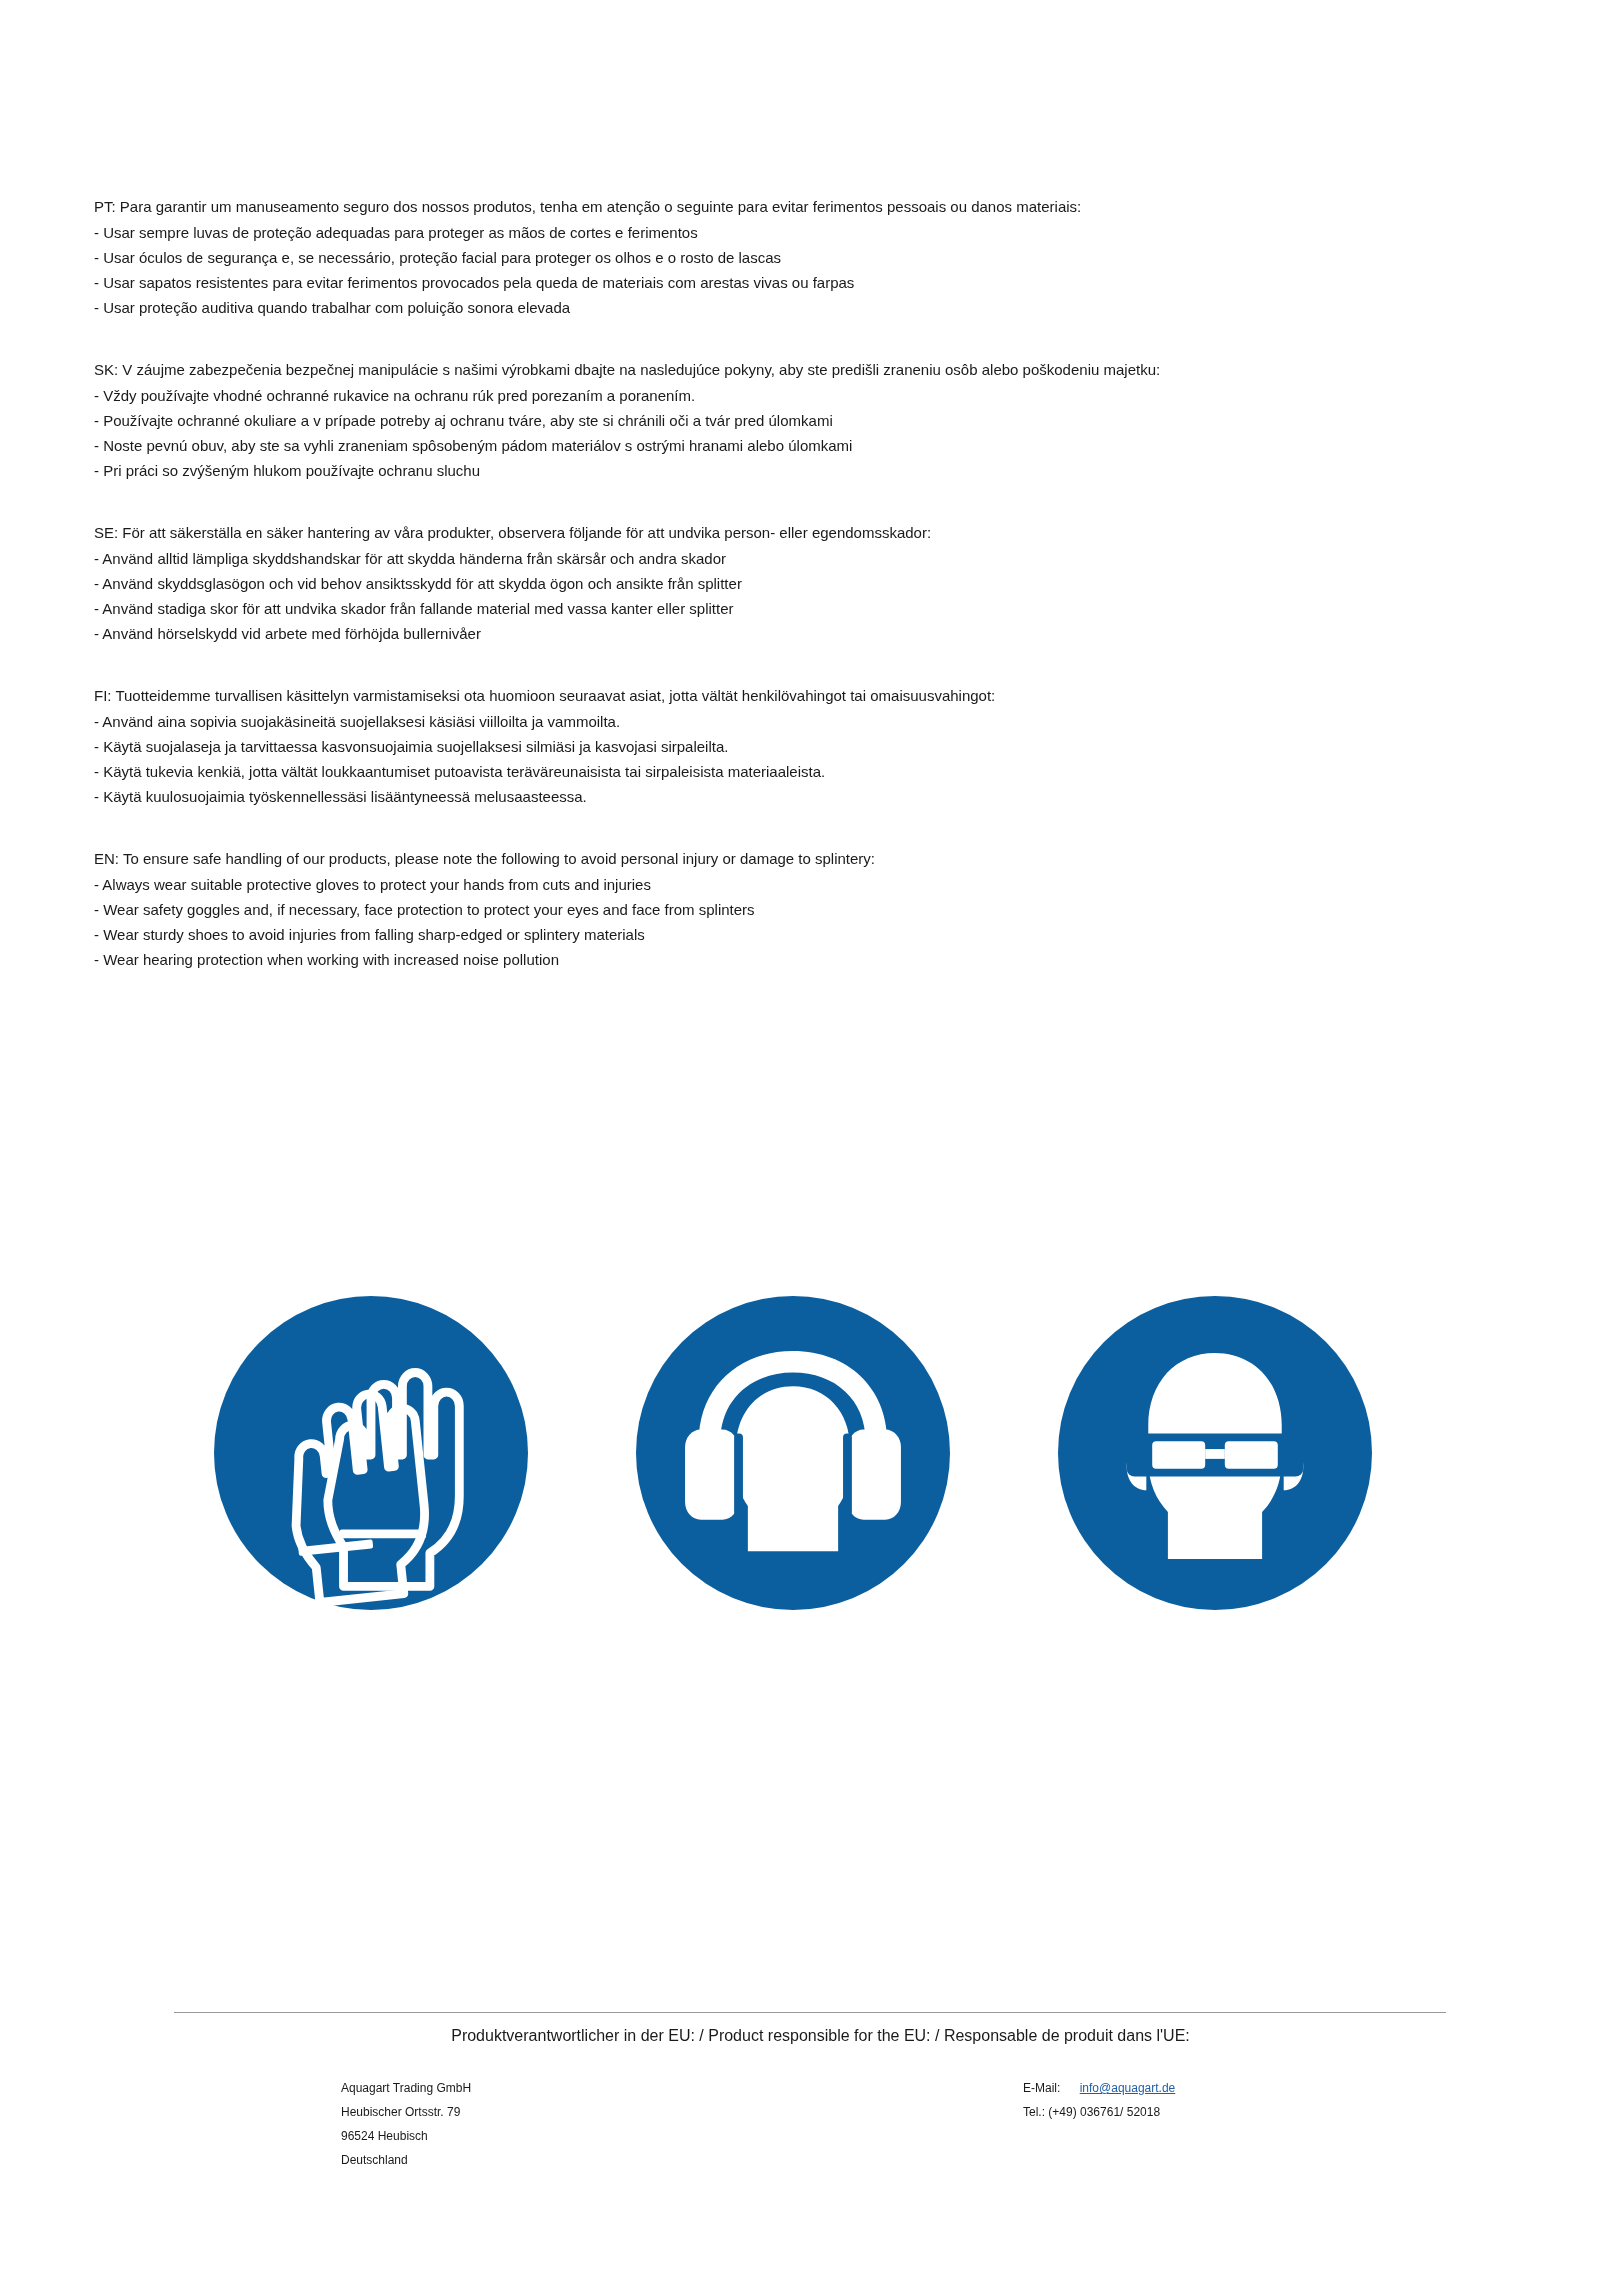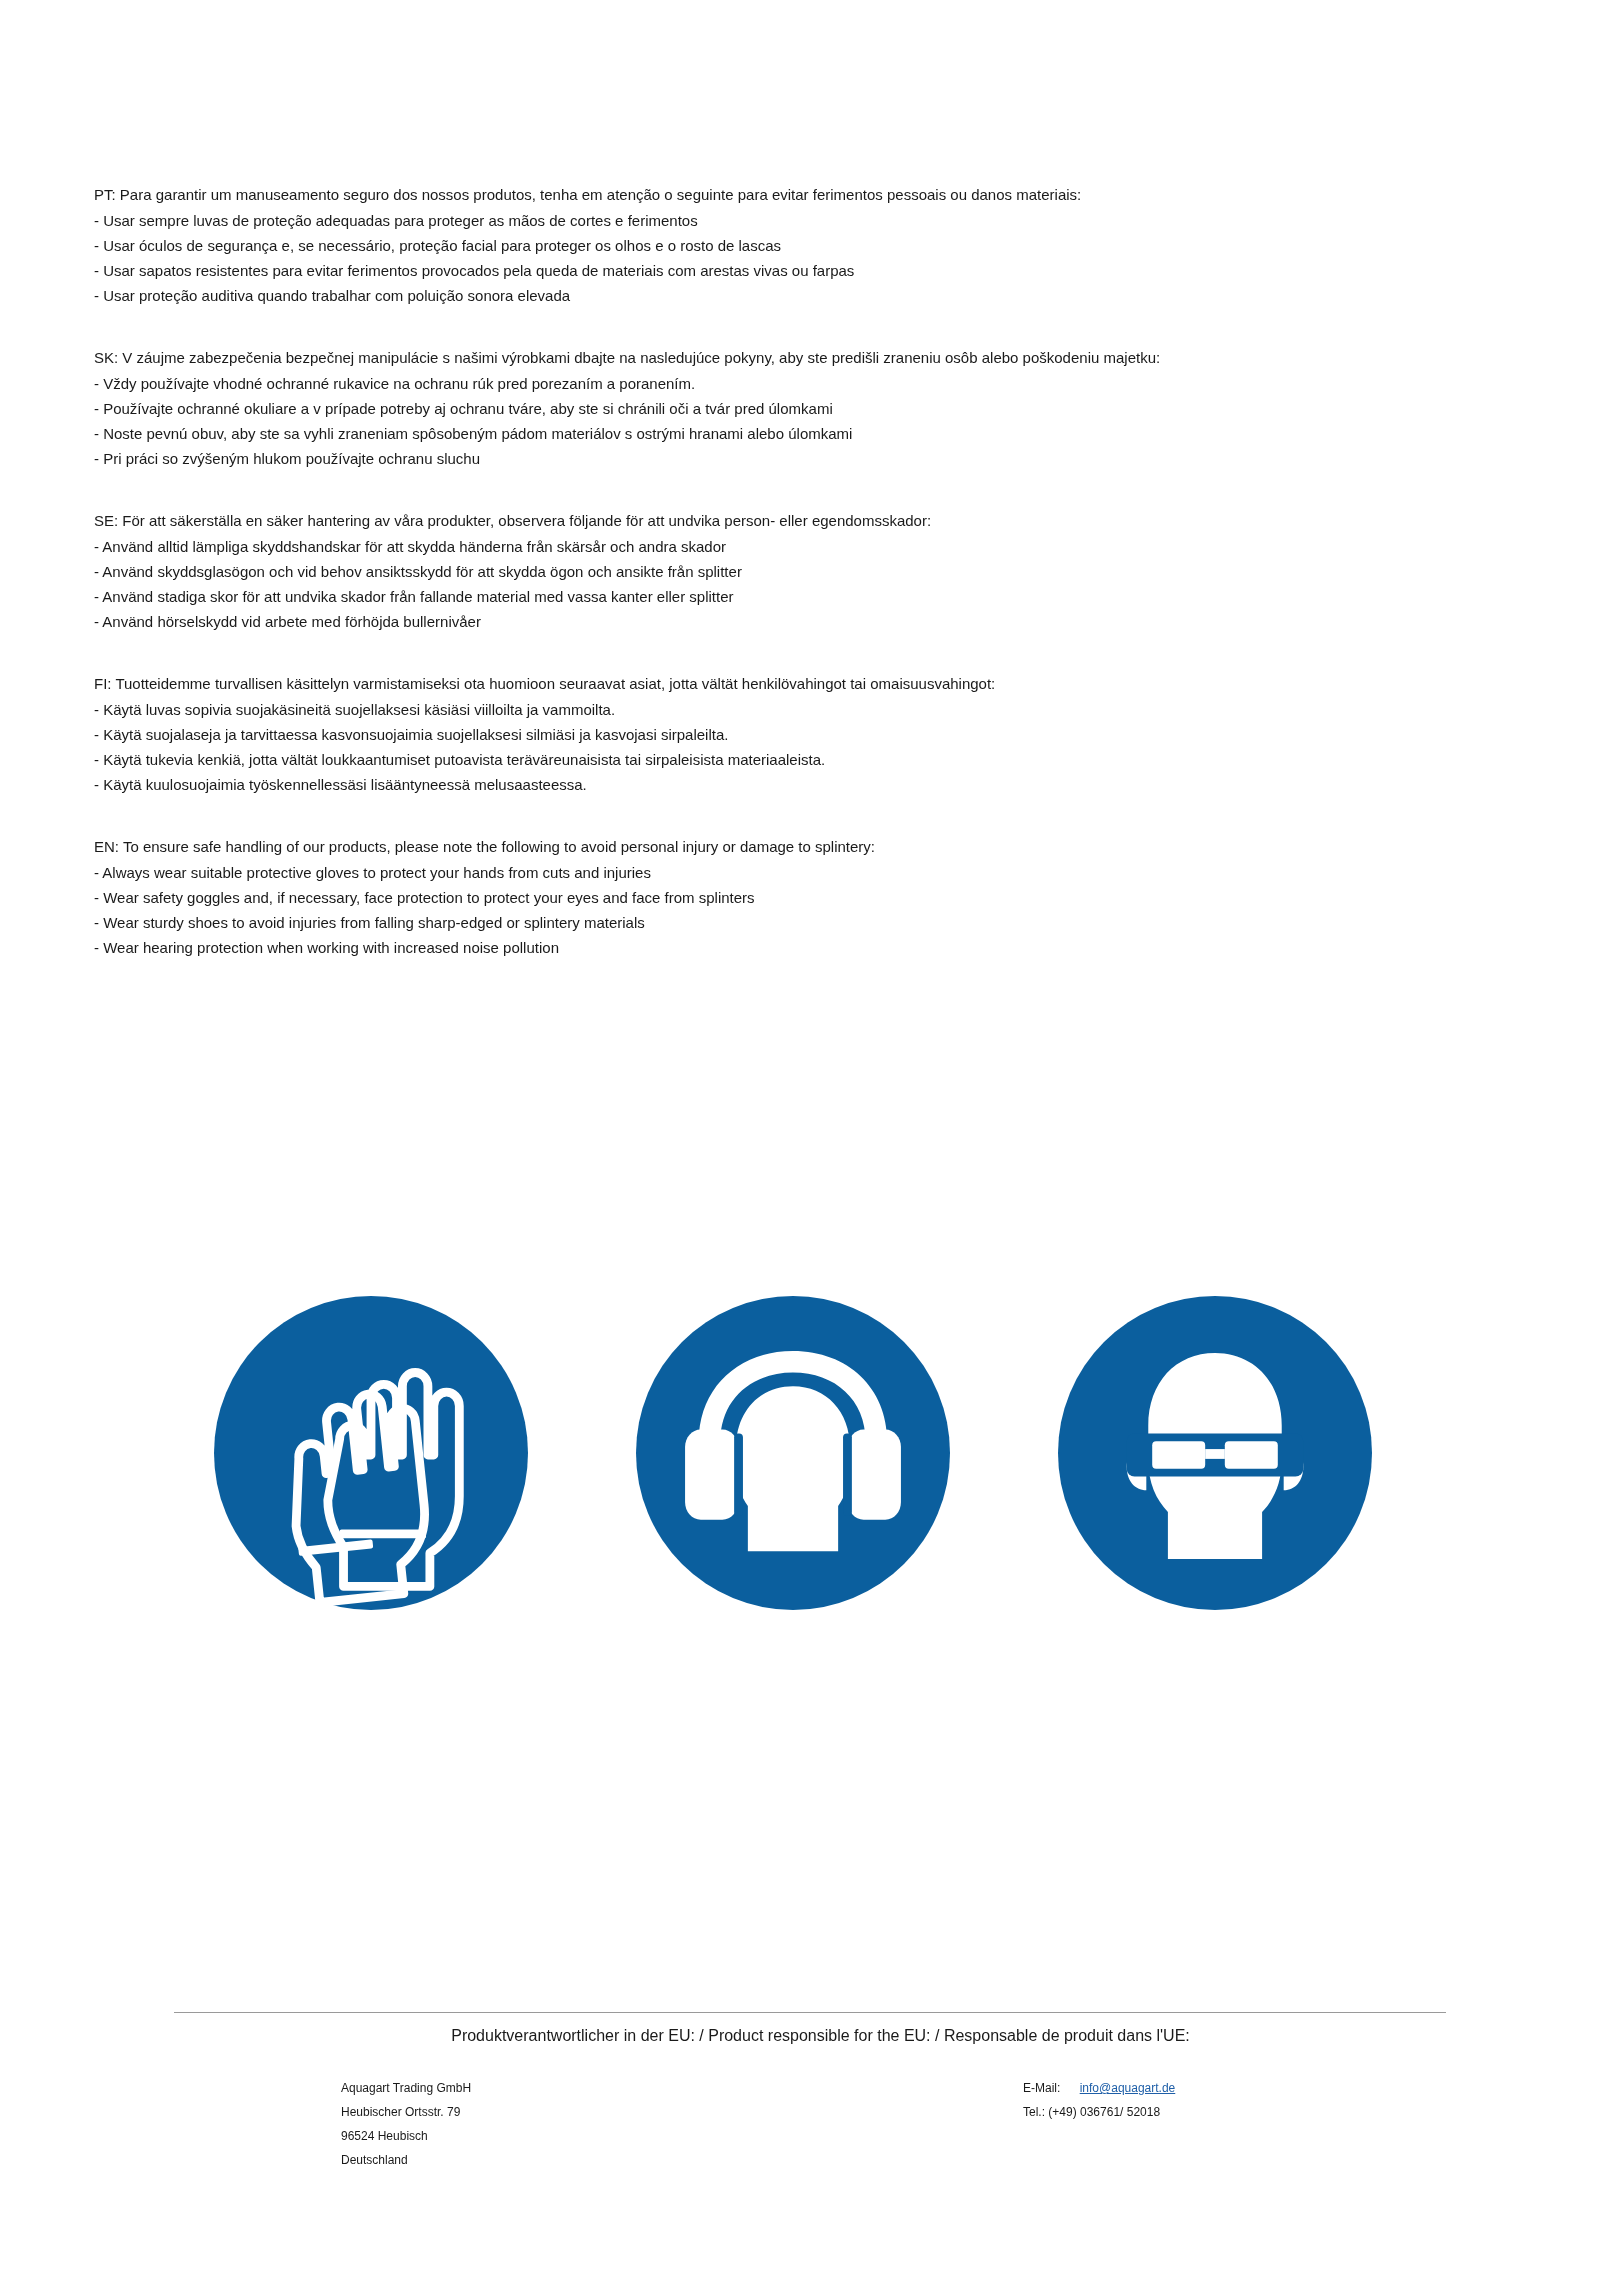--- a/index.html
+++ b/index.html
@@ -22,20 +22,21 @@
     height: 2293px;
   }
   .content {
     position: absolute;
     left: 94px;
     top: 182px;
     width: 1392px;
   }
   .block {
     margin-bottom: 37px;
+    margin-top: 12px;
   }
   .line {
     font-size: 15px;
     line-height: 25px;
     letter-spacing: 0px;
     white-space: nowrap;
     color: #1a1a1a;
   }
   .block .line:first-child {
     margin-bottom: 1px;
@@ -135,21 +136,21 @@
     <div class="block">
       <div class="line">SE: För att säkerställa en säker hantering av våra produkter, observera följande för att undvika person- eller egendomsskador:</div>
       <div class="line">- Använd alltid lämpliga skyddshandskar för att skydda händerna från skärsår och andra skador</div>
       <div class="line">- Använd skyddsglasögon och vid behov ansiktsskydd för att skydda ögon och ansikte från splitter</div>
       <div class="line">- Använd stadiga skor för att undvika skador från fallande material med vassa kanter eller splitter</div>
       <div class="line">- Använd hörselskydd vid arbete med förhöjda bullernivåer</div>
     </div>
 
     <div class="block">
       <div class="line">FI: Tuotteidemme turvallisen käsittelyn varmistamiseksi ota huomioon seuraavat asiat, jotta vältät henkilövahingot tai omaisuusvahingot:</div>
-      <div class="line">- Käytä luvas sopivia suojakäsineitä suojellaksesi käsiäsi viilloilta ja vammoilta.</div>
+      <div class="line">- Använd aina sopivia suojakäsineitä suojellaksesi käsiäsi viilloilta ja vammoilta.</div>
       <div class="line">- Käytä suojalaseja ja tarvittaessa kasvonsuojaimia suojellaksesi silmiäsi ja kasvojasi sirpaleilta.</div>
       <div class="line">- Käytä tukevia kenkiä, jotta vältät loukkaantumiset putoavista teräväreunaisista tai sirpaleisista materiaaleista.</div>
       <div class="line">- Käytä kuulosuojaimia työskennellessäsi lisääntyneessä melusaasteessa.</div>
     </div>
 
     <div class="block">
       <div class="line">EN: To ensure safe handling of our products, please note the following to avoid personal injury or damage to splintery:</div>
       <div class="line">- Always wear suitable protective gloves to protect your hands from cuts and injuries</div>
       <div class="line">- Wear safety goggles and, if necessary, face protection to protect your eyes and face from splinters</div>
       <div class="line">- Wear sturdy shoes to avoid injuries from falling sharp-edged or splintery materials</div>

